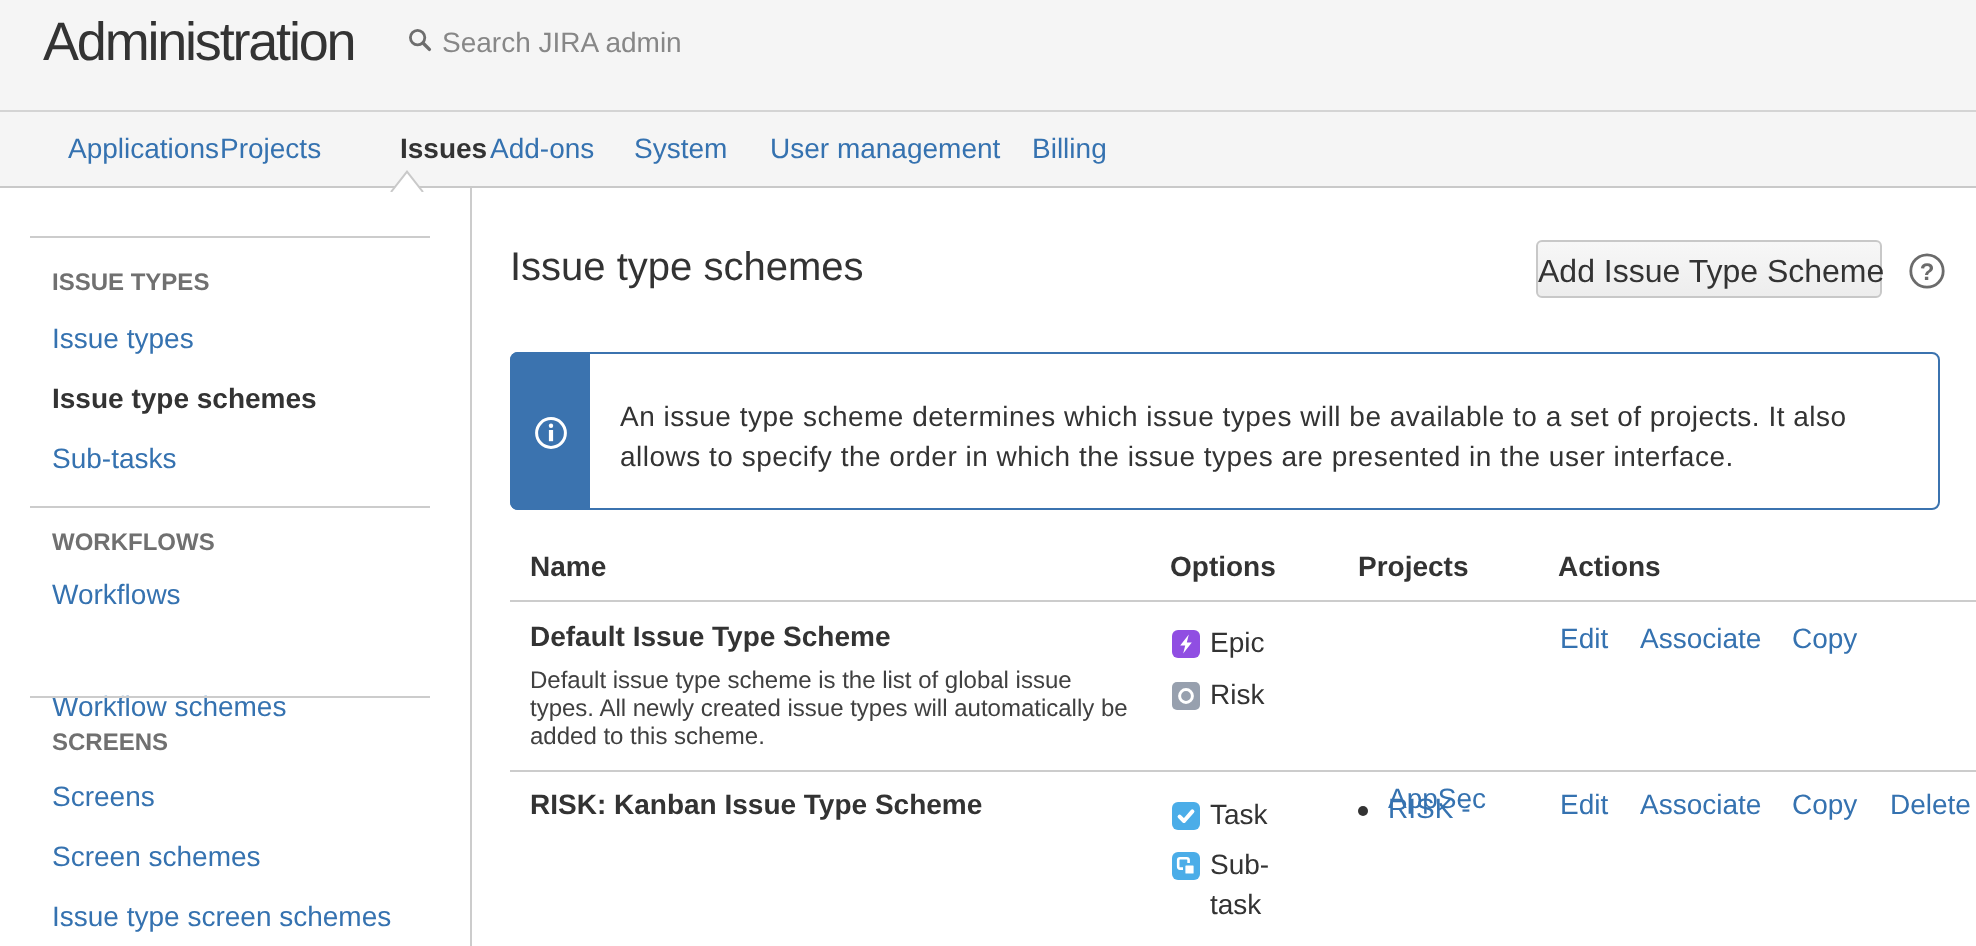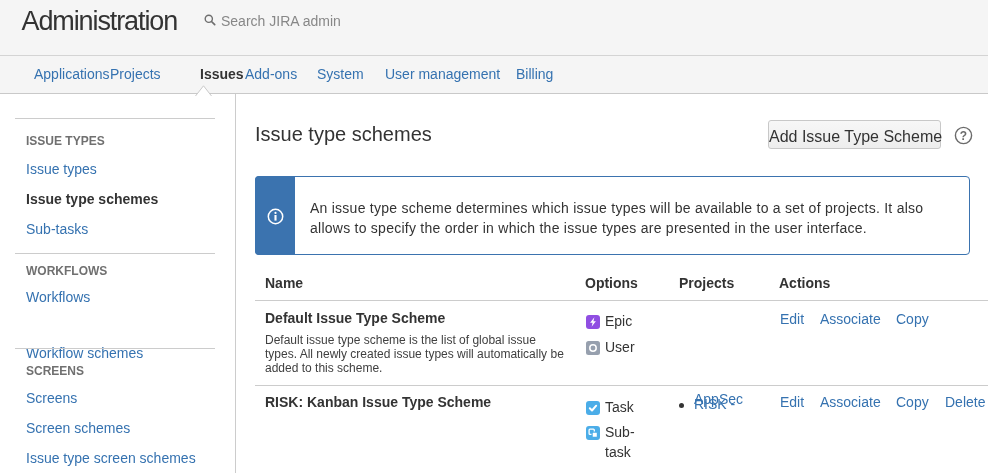--- a/index.html
+++ b/index.html
@@ -82,21 +82,21 @@
 
   <svg class="abs" style="left:586px;top:315px;" width="14" height="14" viewBox="0 0 14 14">
     <rect x="0" y="0" width="14" height="14" rx="3" fill="#904ee2"></rect>
     <path d="M8.4,2.2 L4.1,7.8 L6.6,7.8 L5.6,11.8 L9.9,6.2 L7.4,6.2 Z" fill="#fff"></path>
   </svg>
   <div class="abs t14 dark" style="left:605px;top:314px;">Epic</div>
   <svg class="abs" style="left:586px;top:341px;" width="14" height="14" viewBox="0 0 14 14">
     <rect x="0" y="0" width="14" height="14" rx="2.5" fill="#97a0ae"></rect>
     <circle cx="7" cy="7" r="3.2" fill="none" stroke="#fff" stroke-width="1.5"></circle>
   </svg>
-  <div class="abs t14 dark" style="left:605px;top:340px;">User</div>
+  <div class="abs t14 dark" style="left:605px;top:340px;">Risk</div>
 
 
   <div class="abs t14 lnk" style="left:780px;top:312px;">Edit</div>
   <div class="abs t14 lnk" style="left:820px;top:312px;">Associate</div>
   <div class="abs t14 lnk" style="left:896px;top:312px;">Copy</div>
 
   <div class="hline" style="left:255px;top:385px;width:733px;"></div>
 
   <div class="abs t14 b dark" style="left:265px;top:395px;">RISK: Kanban Issue Type Scheme</div>
 

